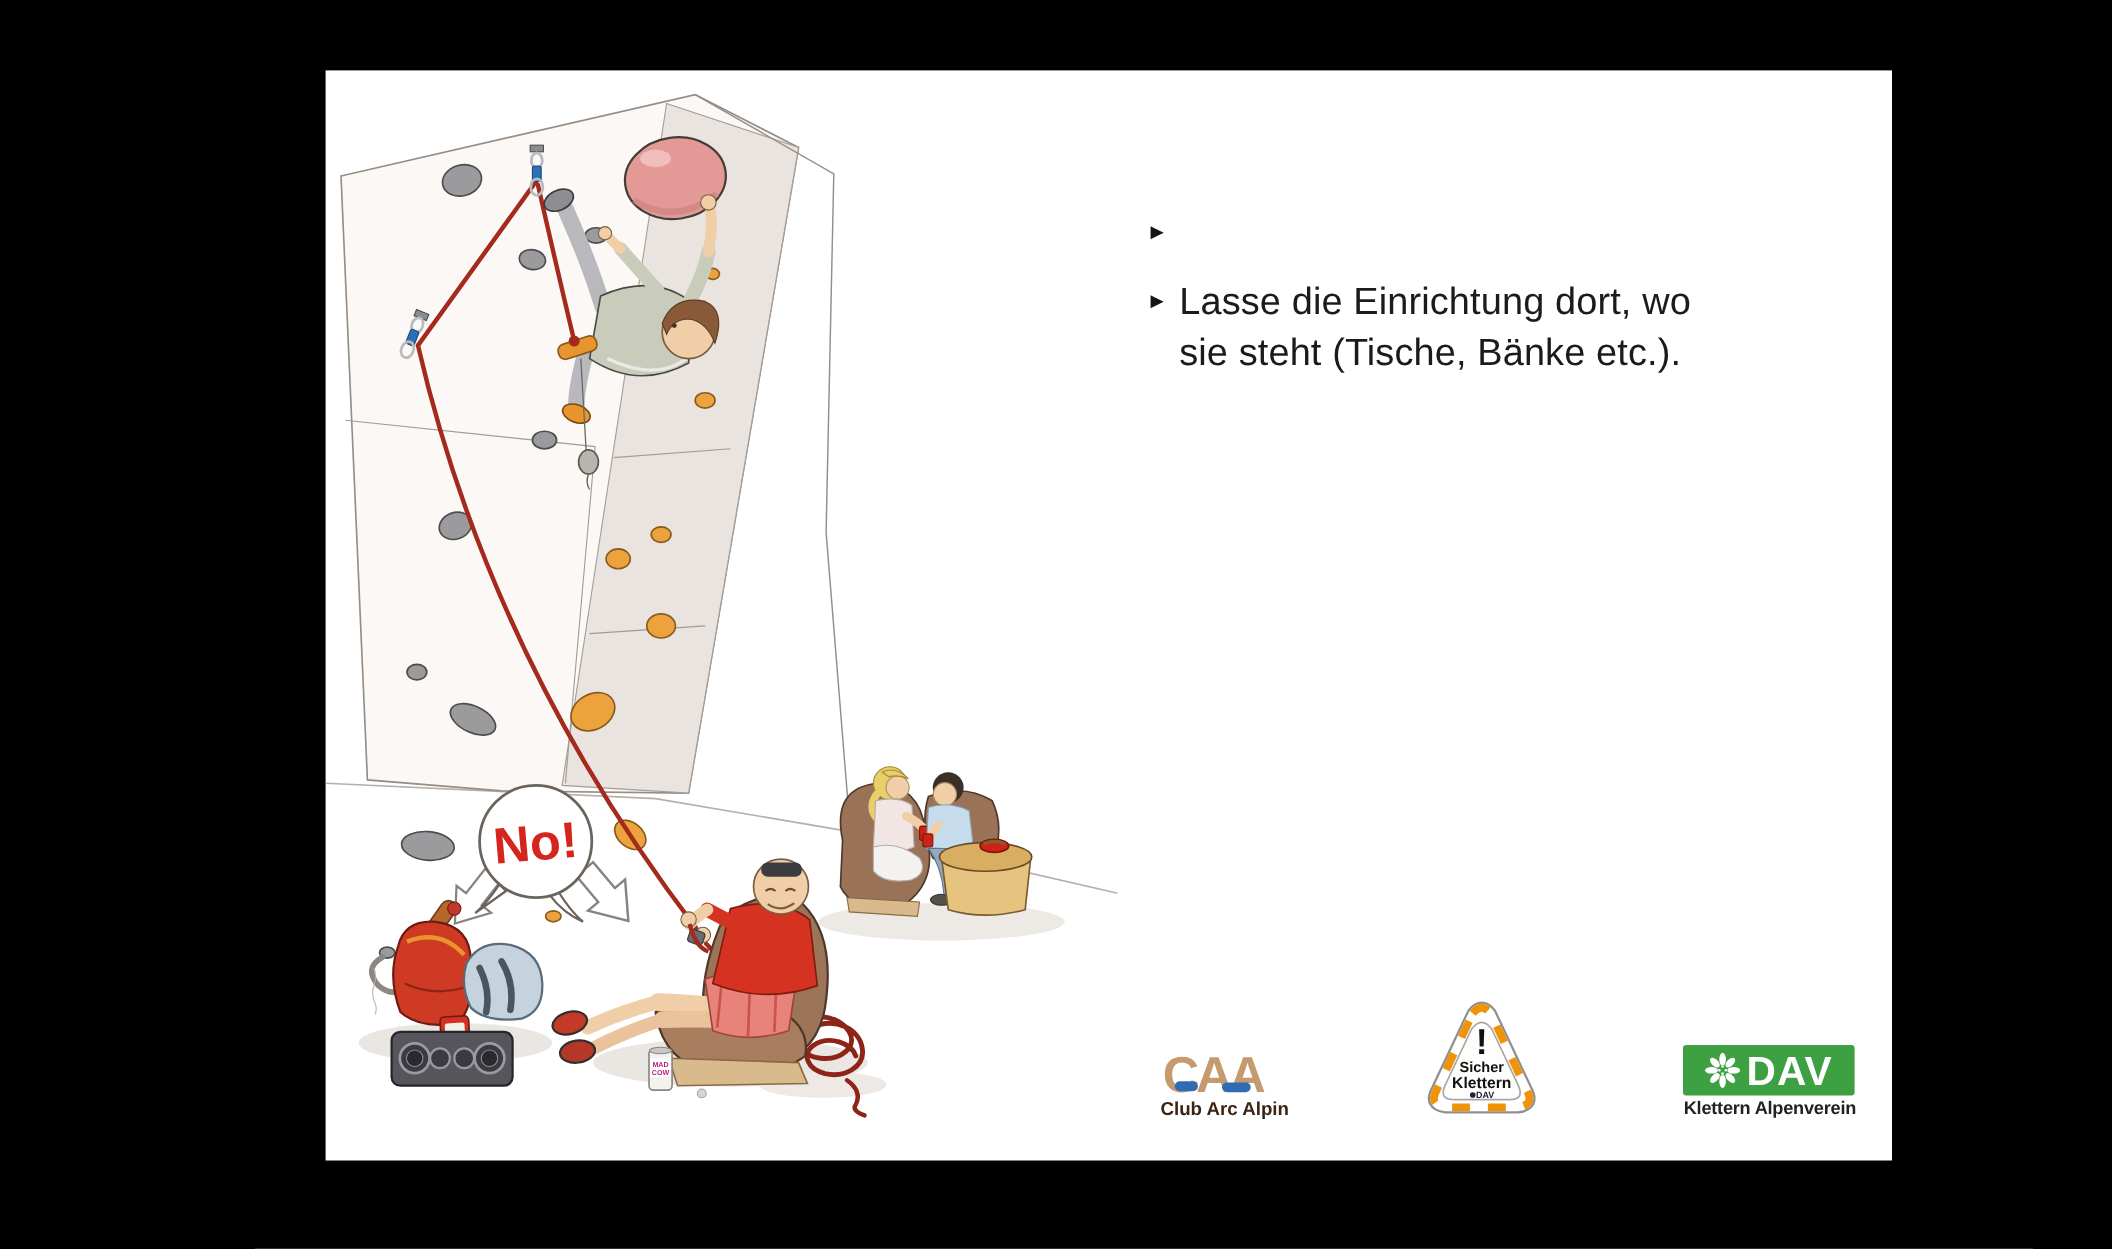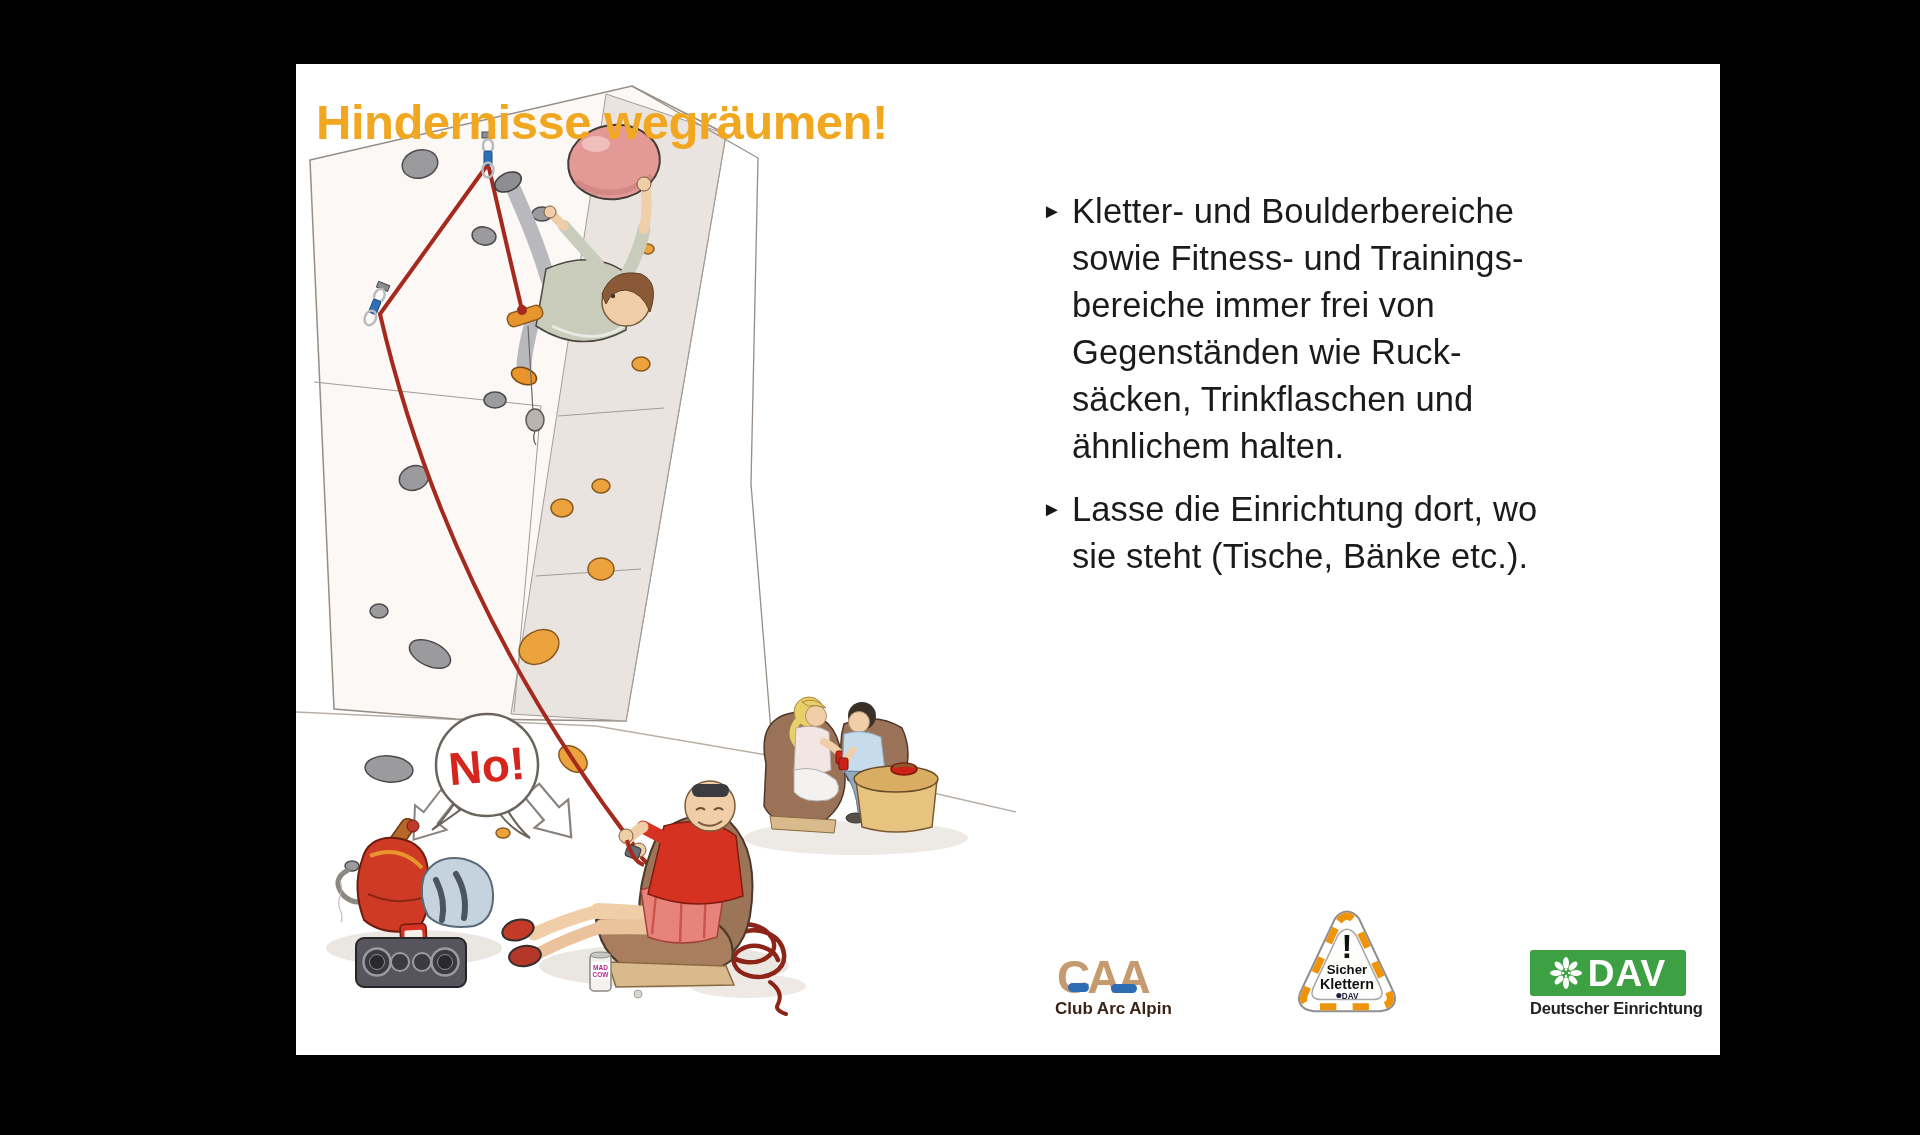--- a/index.html
+++ b/index.html
@@ -249,32 +249,25 @@
           <path d="M560,716 L641,716 L636,763 Q600,773 566,763 Z" fill="#e6c37e" stroke="#7a5a30" stroke-width="1.5"></path>
           <ellipse cx="600" cy="715" rx="42" ry="13" fill="#d9ae62" stroke="#6b4a26" stroke-width="1.5"></ellipse>
           <ellipse cx="608" cy="705" rx="13" ry="6" fill="#cc2218" stroke="#7e1408" stroke-width="1.5"></ellipse>
           <path d="M598,703 q10,-4 20,0" stroke="#8a5a2a" stroke-width="3" fill="none"></path>
         </g>
       </g>
 
       <path d="M44,816 q3,8 0,16 q-3,8 1,16 q2,5 0,10" fill="none" stroke="#b5b0aa" stroke-width="1.2" opacity="0.8"></path>
     </svg>
 
-    <h1 class="heading">Hindernisse wegräumen!</h1>
 
     <div class="content">
       <div class="bullets">
         <div class="bullet">
           <span class="marker">►</span>
-          <span class="btext">Kletter- und Boulderbereiche
-sowie Fitness- und Trainings-
-bereiche immer frei von
-Gegenständen wie Ruck-
-säcken, Trinkflaschen und
-ähnlichem halten.</span>
         </div>
         <div class="bullet">
           <span class="marker">►</span>
           <span class="btext">Lasse die Einrichtung dort, wo
 sie steht (Tische, Bänke etc.).</span>
         </div>
       </div>
     </div>
 
     <div class="logo-caa">
@@ -316,17 +309,17 @@
           <g fill="#3DA042">
             <circle cx="16" cy="16" r="4.5"></circle>
             <circle cx="16" cy="12.5" r="1.2" fill="#ffffff"></circle>
             <circle cx="19" cy="16" r="1.2" fill="#ffffff"></circle>
             <circle cx="13" cy="16" r="1.2" fill="#ffffff"></circle>
             <circle cx="16" cy="19" r="1.2" fill="#ffffff"></circle>
           </g>
         </svg>
         <span class="dav-acronym">DAV</span>
       </div>
-      <div class="dav-subtitle">Deutscher Einrichtung</div>
+      <div class="dav-subtitle">Klettern Alpenverein</div>
     </div>
 
   </div>
 </div>
 
 </body></html>

